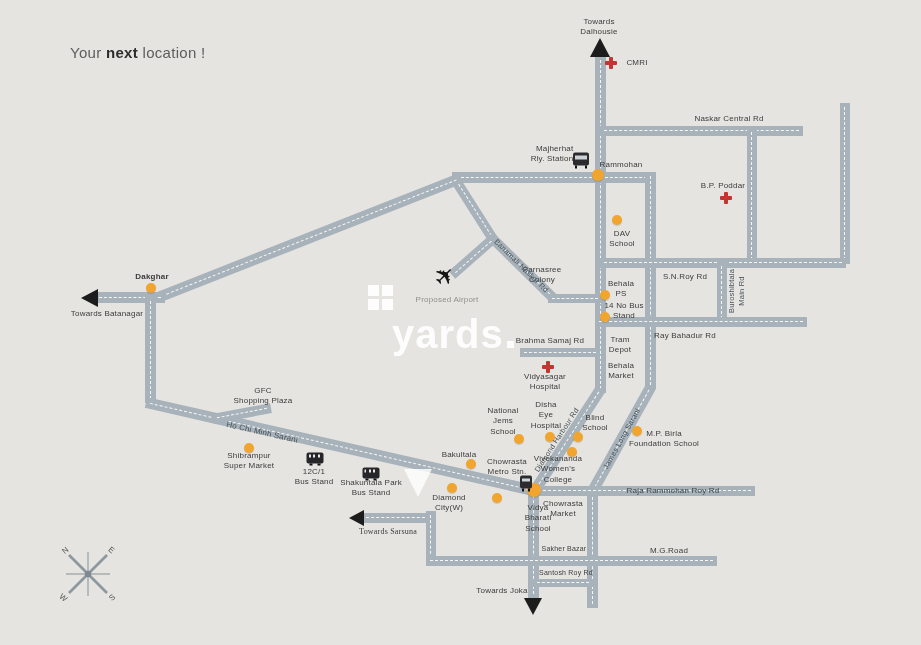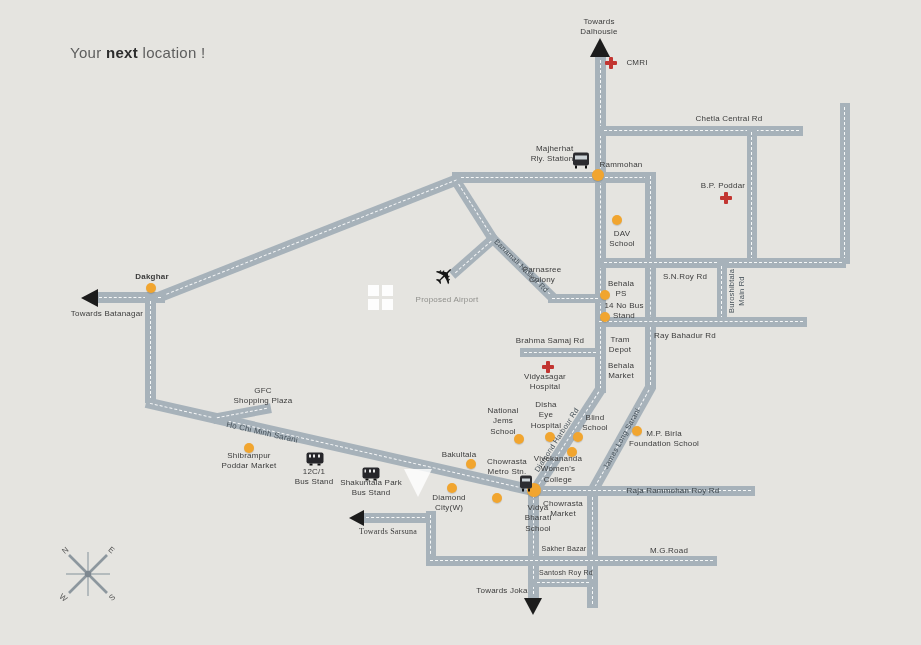--- a/index.html
+++ b/index.html
@@ -100,20 +100,21 @@
   <div class="road v" style="left:426px;top:511px;width:10px;height:52px;"></div>
   <div class="road h" style="left:426px;top:556px;width:291px;height:10px;"></div>
   <div class="road h" style="left:533px;top:579px;width:60px;height:8px;"></div>
 
   <div class="arr up" style="left:590px;top:38px;"></div>
   <div class="arr left" style="left:81px;top:289px;"></div>
   <div class="arr left sm" style="left:349px;top:510px;"></div>
   <div class="arr down" style="left:524px;top:598px;"></div>
 
   <div class="wm-icon"></div>
+  <div class="wm wm-yards" style="left:392px;top:314px;">yards</div>
 
   <div class="title">
     <span>Your </span><b>next</b><span> location !</span>
   </div>
 
   <div class="dot med" style="left:598px;top:175px;"></div>
   <div class="dot" style="left:617px;top:220px;"></div>
   <div class="dot" style="left:605px;top:295px;"></div>
   <div class="dot" style="left:605px;top:317px;"></div>
   <div class="dot" style="left:151px;top:288px;"></div>
@@ -136,21 +137,21 @@
   <div class="metro" style="left:526px;top:482px;"></div>
   <div class="bus" style="left:315px;top:458px;"></div>
   <div class="bus" style="left:371px;top:473px;"></div>
   <div class="plane" style="left:445px;top:276px;">✈</div>
 
   <div class="logo-pointer"></div>
 
   <div class="lbl" style="left:599px;top:27px;">Towards
 Dalhousie</div>
   <div class="lbl" style="left:637px;top:63px;">CMRI</div>
-  <div class="lbl" style="left:729px;top:119px;">Chetla Central Rd</div>
+  <div class="lbl" style="left:729px;top:119px;">Naskar Central Rd</div>
   <div class="lbl" style="left:552px;top:154px;text-align:right;">Majherhat
 Rly. Station</div>
   <div class="lbl" style="left:621px;top:165px;">Rammohan</div>
   <div class="lbl" style="left:723px;top:186px;">B.P. Poddar</div>
   <div class="lbl" style="left:622px;top:239px;">DAV
 School</div>
   <div class="lbl" style="left:542px;top:255px;margin-top:20px;">Parnasree
 Colony</div>
   <div class="lbl" style="left:685px;top:277px;">S.N.Roy Rd</div>
   <div class="lbl onroad" style="left:737px;top:291px;transform:translate(-50%,-50%) rotate(-90deg);">Buroshibtala
@@ -168,21 +169,21 @@
   <div class="lbl" style="left:545px;top:382px;">Vidyasagar
 Hospital</div>
   <div class="lbl onroad" style="left:521px;top:266px;transform:translate(-50%,-50%) rotate(44.5deg);">Banamali Naskar Rd</div>
   <div class="lbl dim" style="left:447px;top:300px;">Proposed Airport</div>
   <div class="lbl" style="left:152px;top:277px;font-weight:bold;">Dakghar</div>
   <div class="lbl" style="left:107px;top:314px;">Towards Batanagar</div>
   <div class="lbl" style="left:263px;top:396px;">GFC
 Shopping Plaza</div>
   <div class="lbl onroad" style="left:262px;top:433px;transform:translate(-50%,-50%) rotate(12.8deg);font-size:8px;">Ho Chi Minh Sarani</div>
   <div class="lbl" style="left:249px;top:461px;">Shibrampur
-Poddar Market</div>
+Super Market</div>
   <div class="lbl" style="left:314px;top:477px;">12C/1
 Bus Stand</div>
   <div class="lbl" style="left:371px;top:488px;">Shakuntala Park
 Bus Stand</div>
   <div class="lbl" style="left:459px;top:455px;">Bakultala</div>
   <div class="lbl" style="left:507px;top:467px;">Chowrasta
 Metro Stn.</div>
   <div class="lbl" style="left:449px;top:503px;">Diamond
 City(W)</div>
   <div class="lbl" style="left:494px;top:519px;margin-left:44px;">Vidya

